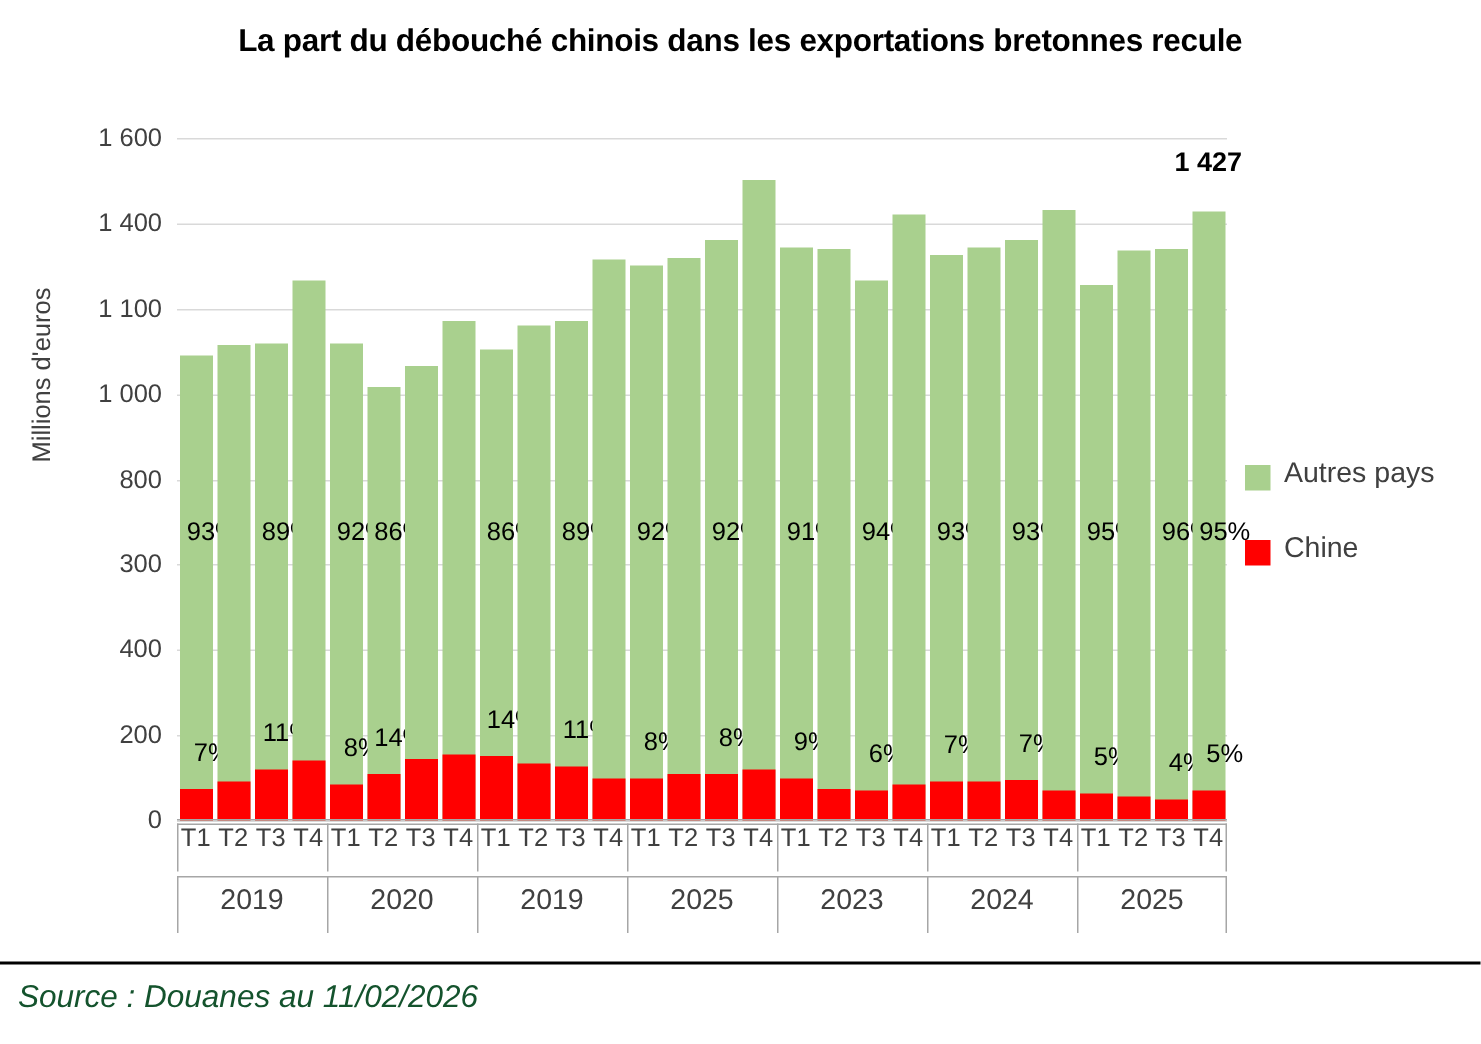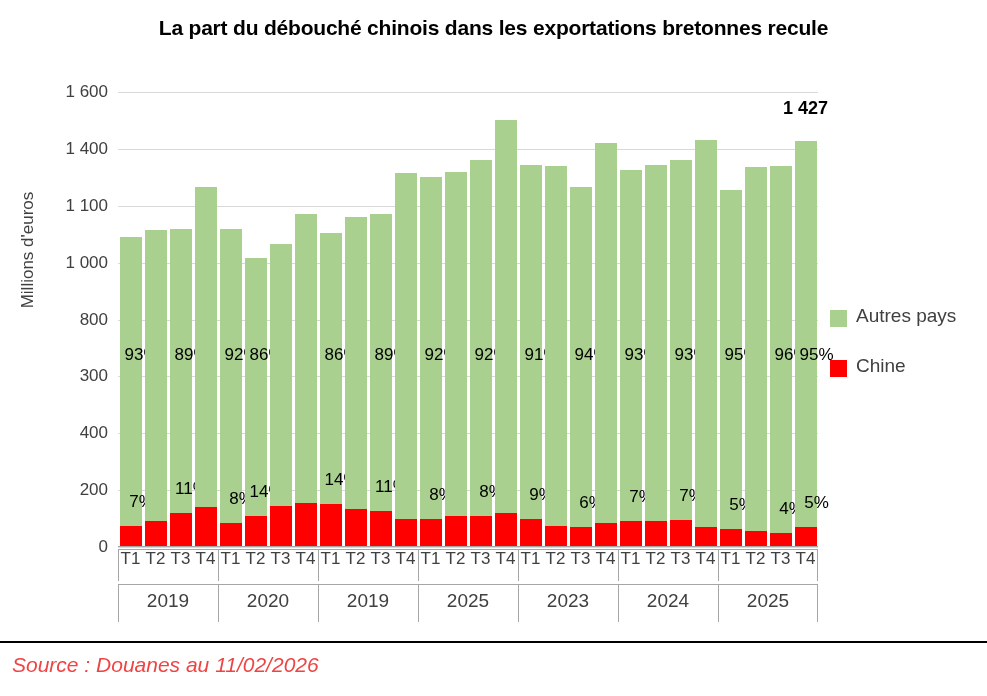--- a/index.html
+++ b/index.html
@@ -187,21 +187,21 @@
     width: 987px;
     height: 2px;
     background: #000000;
   }
   .source-note {
     position: absolute;
     left: 12px;
     top: 653px;
     font-size: 21px;
     font-style: italic;
-    color: #ef4444;
+    color: #14532d;
   }
 </style>
 </head>
 <body>
 
 <div id="chart-root">
 
   <div class="chart-title">La part du débouché chinois dans les exportations bretonnes recule</div>
 
   <div class="y-axis-title">Millions d'euros</div>

